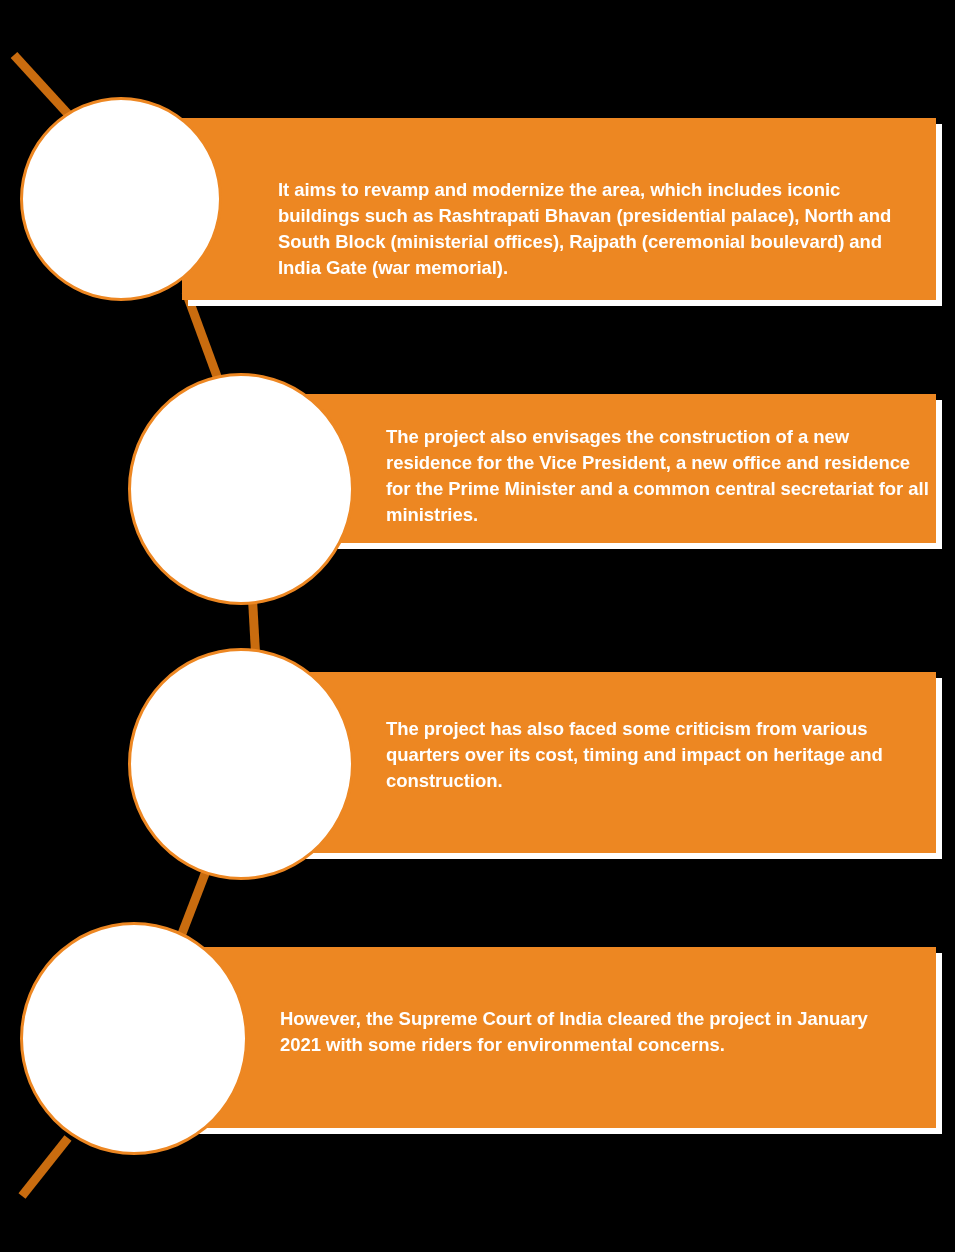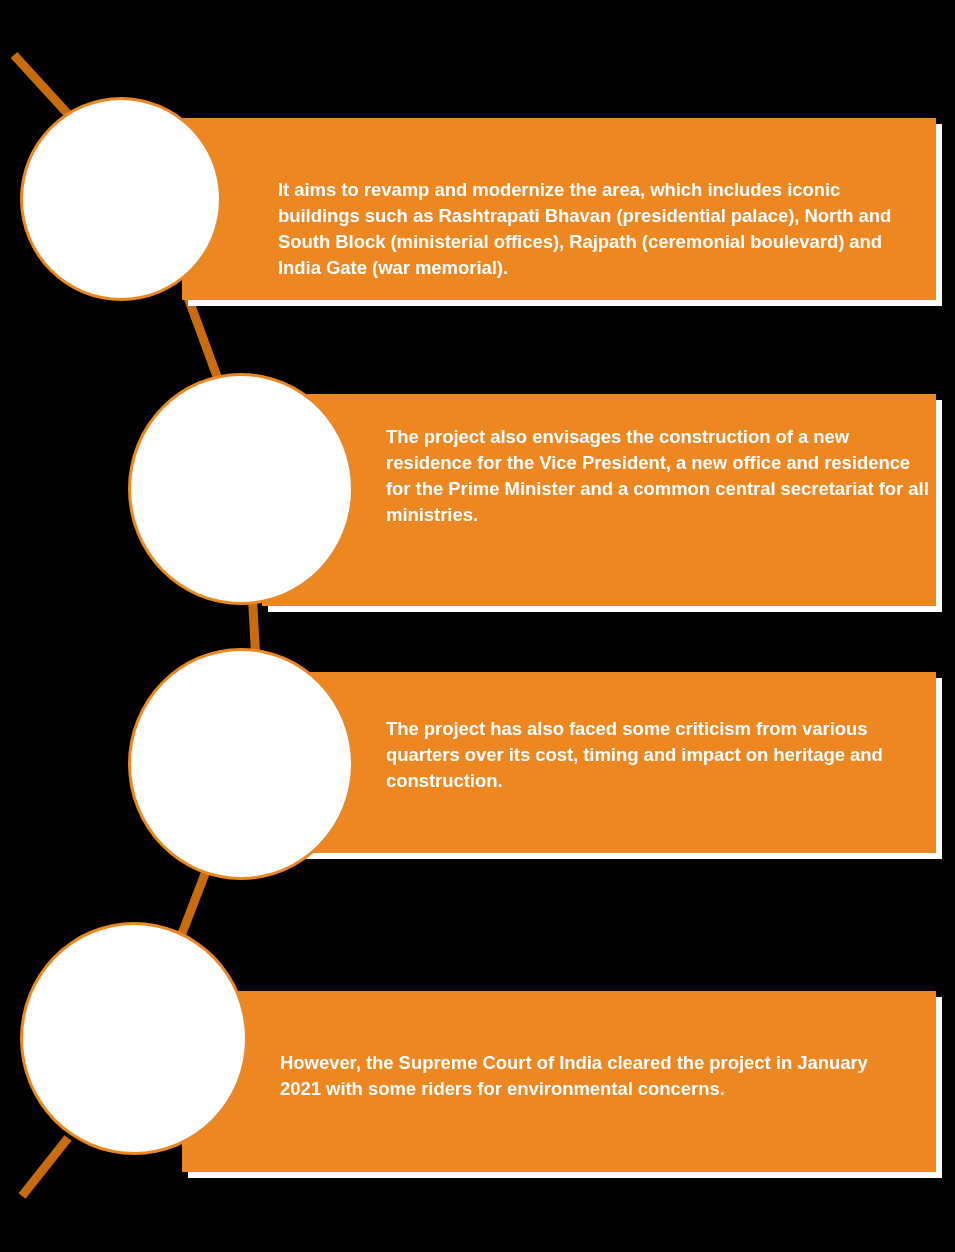--- a/index.html
+++ b/index.html
@@ -44,29 +44,29 @@
     border-radius:50%;
     background:#FFFFFF;
     border:3px solid #ED8722;
     z-index:3;
   }
   
   #bar-1   { left:182px; top:118px;  width:754px; height:182px; }
   #text-1  { left:96px;  top:31px;   width:620px;margin-top:28px; }
   #circle-1{ left:20px;  top:97px;   width:202px; height:204px; }
 
-  #bar-2   { left:262px; top:394px;  width:674px; height:212px; }
+  #bar-2   { left:262px; top:394px;  width:674px; height:149px; }
   #text-2  { left:124px; top:30px;   width:552px; }
   #circle-2{ left:128px; top:373px;  width:226px; height:232px; }
 
   #bar-3   { left:262px; top:672px;  width:674px; height:181px; }
   #text-3  { left:124px; top:44px;   width:500px; }
   #circle-3{ left:128px; top:648px;  width:226px; height:232px; }
 
-  #bar-4   { left:182px; top:947px;  width:754px; height:181px;margin-top:44px; }
+  #bar-4   { left:182px; top:947px;  width:754px; height:181px; }
   #text-4  { left:98px;  top:59px;   width:626px; }
   #circle-4{ left:20px;  top:922px;  width:228px; height:233px; }
 </style>
 </head>
 <body>
 
 <div id="stage">
 
   <svg id="connectors" viewBox="0 0 955 1252" width="955" height="1252" xmlns="http://www.w3.org/2000/svg">
     <line x1="14" y1="55" x2="78" y2="125" stroke="#C96C0F" stroke-width="9"></line>

